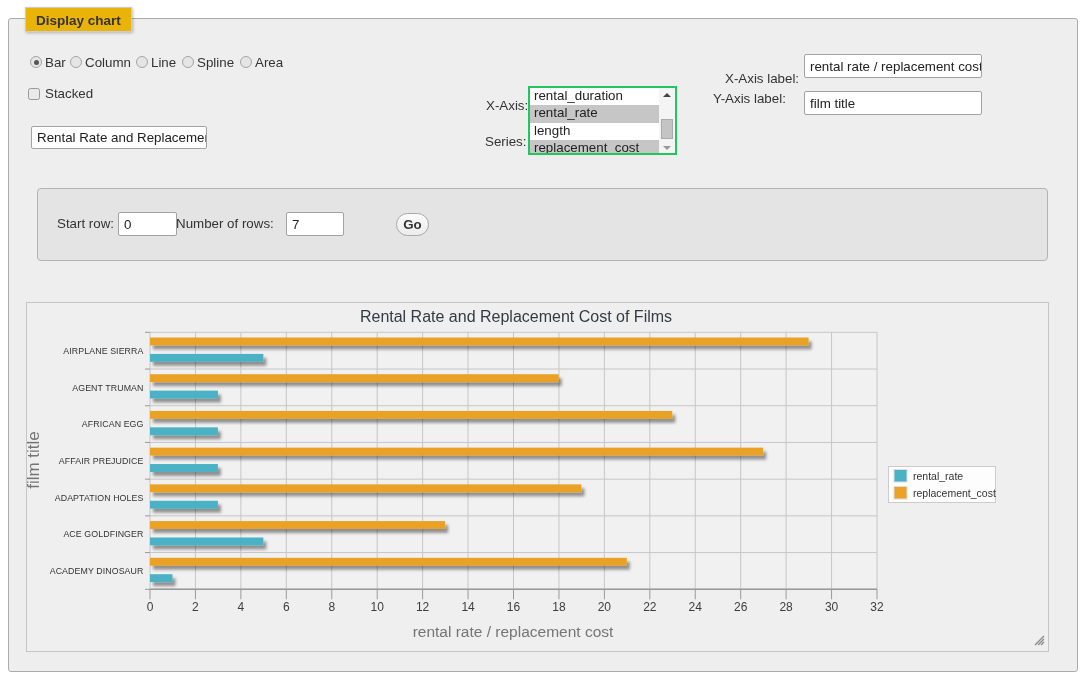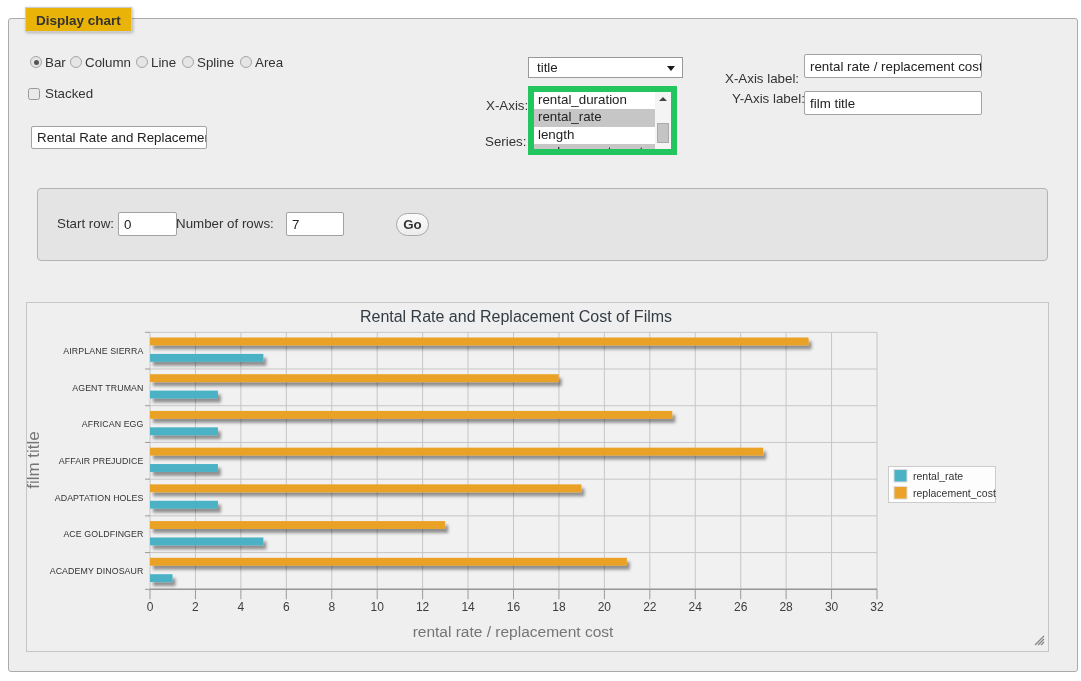--- a/index.html
+++ b/index.html
@@ -11,21 +11,21 @@
 .lbl { font-size:13.3333px; color:#333; line-height:1; }
 
 .radio { width:12px; height:12px; border-radius:50%; border:1px solid #a5a5a5; background:#e5e5e5; }
 .radio.checked::after { content:""; position:absolute; left:2.5px; top:2.5px; width:5px; height:5px; border-radius:50%; background:#555; }
 .checkbox { width:12px; height:12px; border:1px solid #999; border-radius:2.5px; background:#e9e9e9; }
 .tbox { position:absolute; border:1px solid #a2a2a2; border-radius:2px; background:#fff; font-size:13.3333px; color:#222; padding-left:5px; display:flex; align-items:center; overflow:hidden; white-space:nowrap; }
 #panel { left:37px; top:188px; width:1011px; height:73px; background:#e4e4e4; border:1px solid #b3b3b3; border-radius:4px; }
 #gobtn { left:364px; top:213px; width:33px; height:22.5px; border:1px solid #a8a8a8; border-radius:11.5px; background:linear-gradient(#fbfbfb,#ececec); font-size:13.3333px; font-weight:bold; color:#333; text-align:center; line-height:21px;margin-left:32px; }
 #chartbox { left:26px; top:302px; width:1023px; height:350px; background:#efefef; border:1px solid #c5c5c5; }
 
-#listbox { left:528px; top:86px; width:149px; height:69px; background:#fff; border:6px solid #22c55e; overflow:hidden; }
+#listbox { left:528px; top:86px; width:149px; height:69px; background:#fff; border:2px solid #22c55e; overflow:hidden; }
 .opt { height:17.33px; line-height:16.6px; font-size:13.3333px; padding-left:4px; color:#222; }
 .opt.sel { background:#c6c6c6; }
 #sbar { position:absolute; right:0; top:0; width:16.5px; height:67px; background:#f4f4f4; }
 .sbtn { position:absolute; left:0; width:17px; height:15px; }
 .arrow-up { width:0; height:0; border-left:4.5px solid transparent; border-right:4.5px solid transparent; border-bottom:4.6px solid #444; margin:5px auto 0; }
 .arrow-dn { width:0; height:0; border-left:4.5px solid transparent; border-right:4.5px solid transparent; border-top:4.6px solid #999; margin:6px auto 0; }
 #sthumb { position:absolute; left:2px; top:31px; width:12.5px; height:20px; background:#c4c4c4; border:1px solid #ababab; }
 
 #xselect { left:528px; top:57px; width:155px; height:21px; background:#fff; border:1px solid #999; font-size:13.3333px; color:#222; }
 #xselect .txt { position:absolute; left:8px; top:1.5px; line-height:1.15; }
@@ -47,45 +47,41 @@
   <div class="abs lbl" style="left:197px; top:56px;">Spline</div>
   <div class="abs radio" style="left:240px; top:56px;"></div>
   <div class="abs lbl" style="left:255px; top:56px;">Area</div>
 
   <div class="abs checkbox" style="left:28px; top:88px;"></div>
   <div class="abs lbl" style="left:45px; top:87px;">Stacked</div>
 
   <div class="tbox" style="left:31px; top:126px; width:176px; height:23px;">Rental Rate and Replacement Cost of Films</div>
 
   <div class="abs lbl" style="left:486px; top:59px;margin-top:40px;">X-Axis:</div>
-  <div class="abs" id="xselect">
-      <span class="txt">title</span>
-      <span class="arr"></span>
-    </div>
 
   <div class="abs" id="listbox">
     <div class="opt">rental_duration</div>
     <div class="opt sel">rental_rate</div>
     <div class="opt">length</div>
     <div class="opt sel">replacement_cost</div>
     <div id="sbar">
       <div class="sbtn" style="top:0;">
           <div class="arrow-up"></div>
         </div>
       <div id="sthumb"></div>
       <div class="sbtn" style="bottom:0; top:auto;">
           <div class="arrow-dn"></div>
         </div>
     </div>
   </div>
   <div class="abs lbl" style="left:485px; top:135px;">Series:</div>
 
   <div class="abs lbl" style="left:725px; top:72px;">X-Axis label:</div>
   <div class="tbox" style="left:804px; top:54px; width:178px; height:24px;">rental rate / replacement cost</div>
-  <div class="abs lbl" style="left:732px; top:92px;">Y-Axis label:</div>
+  <div class="abs lbl" style="left:713px; top:92px;">Y-Axis label:</div>
   <div class="tbox" style="left:804px; top:91px; width:178px; height:24px;">film title</div>
 
   <div class="abs" id="panel"></div>
   <div class="abs lbl" style="left:57px; top:217px;">Start row:</div>
   <div class="tbox" style="left:118px; top:212px; width:58.5px; height:24.3px;">0</div>
   <div class="abs lbl" style="left:176px; top:217px;">Number of rows:</div>
   <div class="tbox" style="left:286px; top:212px; width:57.5px; height:24.3px;">7</div>
   <div class="abs" id="gobtn">Go</div>
 
   <div class="abs" id="chartbox"></div>

